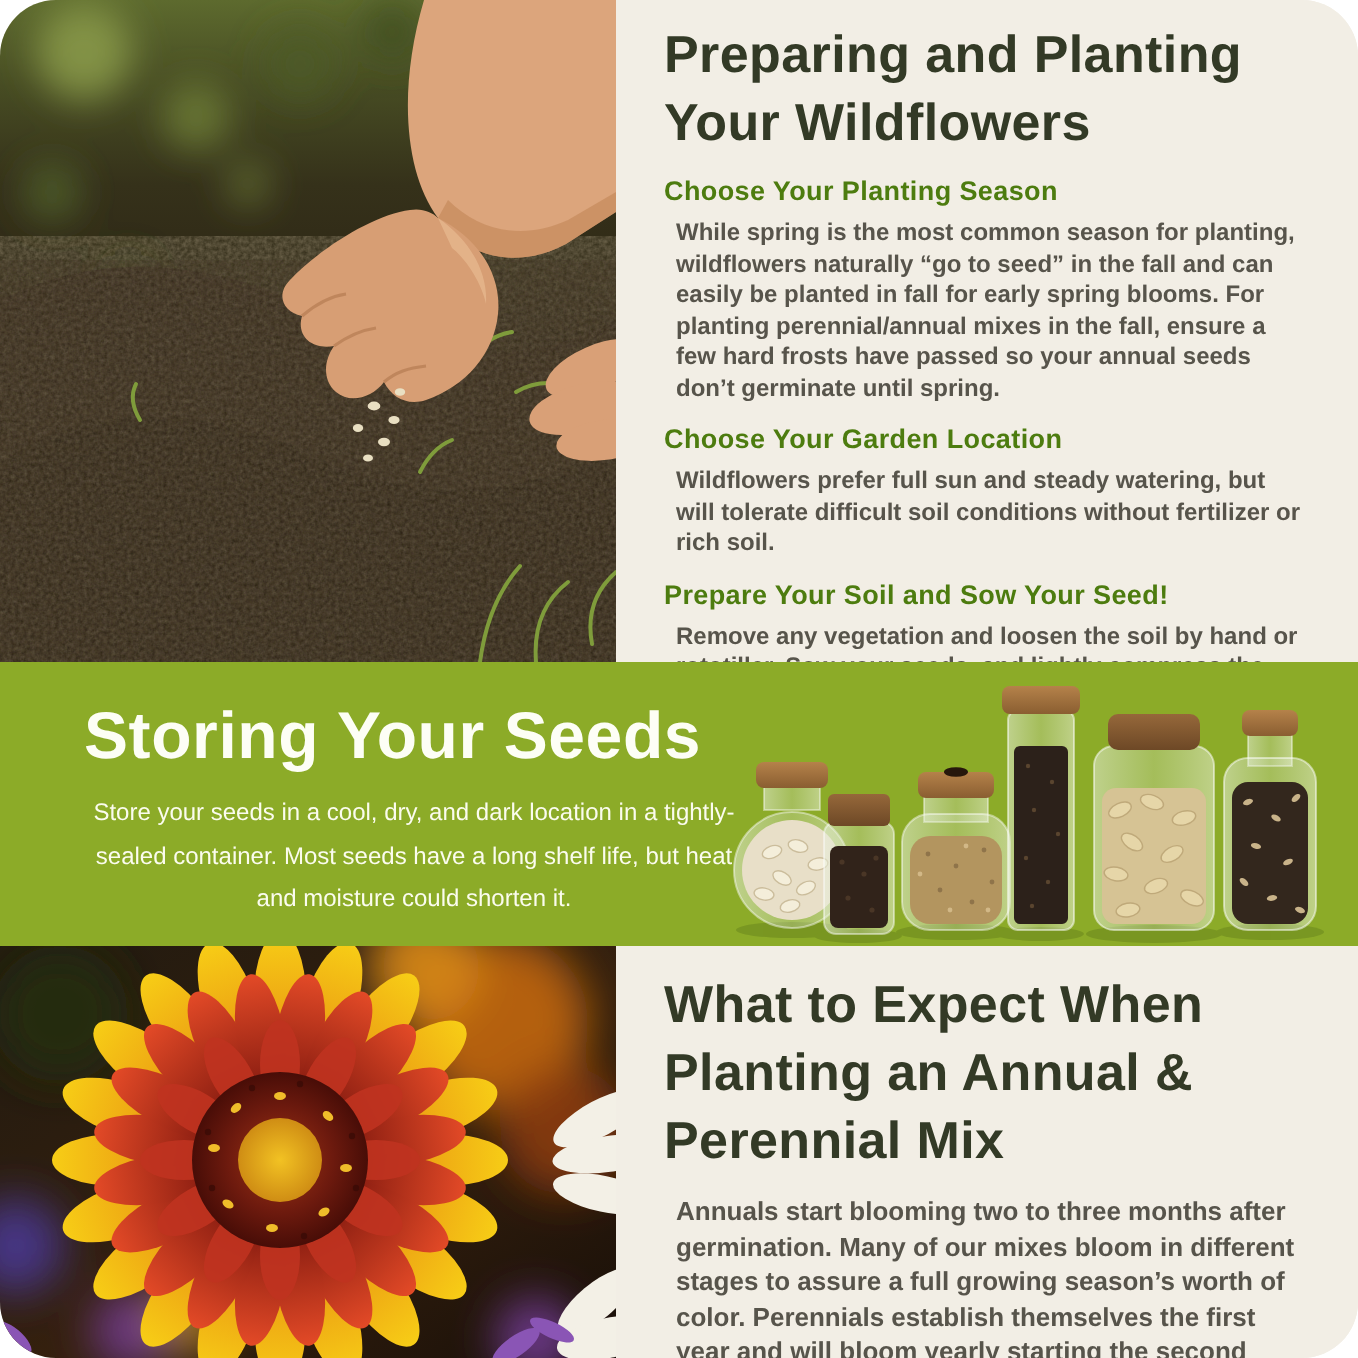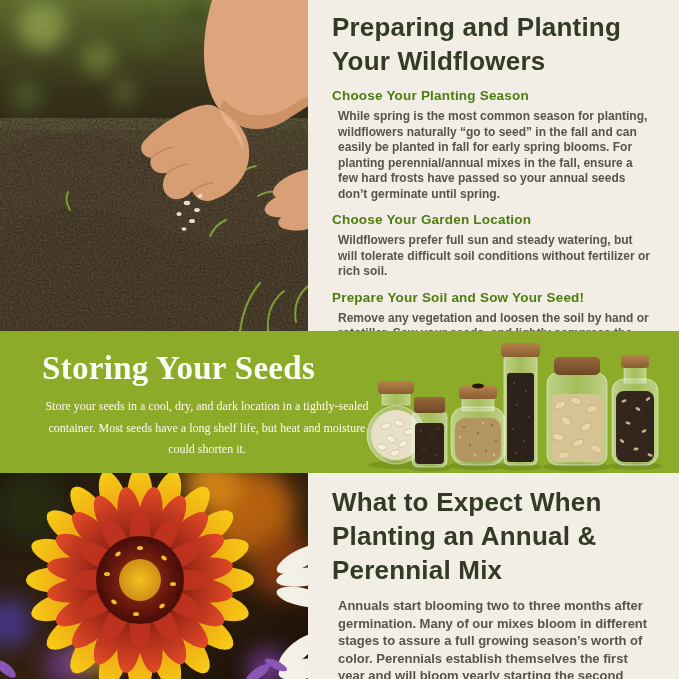--- a/index.html
+++ b/index.html
@@ -1,33 +1,33 @@
 <!DOCTYPE html>
 <html><head>
 <meta charset="utf-8">
 <style>
   html,body{margin:0;padding:0;background:#ffffff;}
   .canvas{
     position:relative;width:679px;height:679px;overflow:hidden;
-    font-family:"Liberation Sans", sans-serif;background:#f2eee5;
+    font-family:"Liberation Sans", sans-serif;background:#f2eee5;border-radius:28px;
   }
   .abs{position:absolute;}
   
   .panel-top{left:308px;top:0;width:371px;height:331px;background:#f2eee5;box-sizing:border-box;padding:10px 18px 0 24px;}
   .panel-bottom{left:308px;top:473px;width:371px;height:206px;background:#f2eee5;box-sizing:border-box;padding:12px 18px 11px 24px;}
   .big-title{
     margin:0;color:#333a26;font-size:26px;line-height:34px;font-weight:700;
     letter-spacing:.2px;white-space:pre-line;
   }
   .subhead{margin:10px 0 2px 0;color:#4d7c0f;font-size:13.5px;font-weight:700;letter-spacing:.2px;}
   .body-text{margin:6px;color:#57544b;font-size:12px;line-height:15.5px;font-weight:bold;}
   .panel-bottom .body-text{font-size:13px;line-height:17.5px;margin-top:10px;max-width:335px;}
   
   .band{left:0;top:331px;width:679px;height:142px;background:#8cab28;}
-  .band-text{position:absolute;left:42px;top:18px;width:330px;font-family:Liberation Serif, serif;}
+  .band-text{position:absolute;left:42px;top:18px;width:330px;}
   .band-title{margin:0;color:#fdfef5;font-size:33px;line-height:38px;font-weight:700;letter-spacing:.3px;}
   .band-body{margin:9px 0 0 0;color:#fbfcee;font-size:12px;line-height:21.5px;text-align:center;}
   .jars-wrap{position:absolute;left:366px;top:0;width:302px;height:142px;}
   
   .photo-soil{left:0;top:0;width:308px;height:331px;}
   .photo-flower{left:0;top:473px;width:308px;height:206px;}
   .photo-soil svg,.photo-flower svg,.jars-wrap svg{display:block;}
 </style>
 </head>
 <body>

